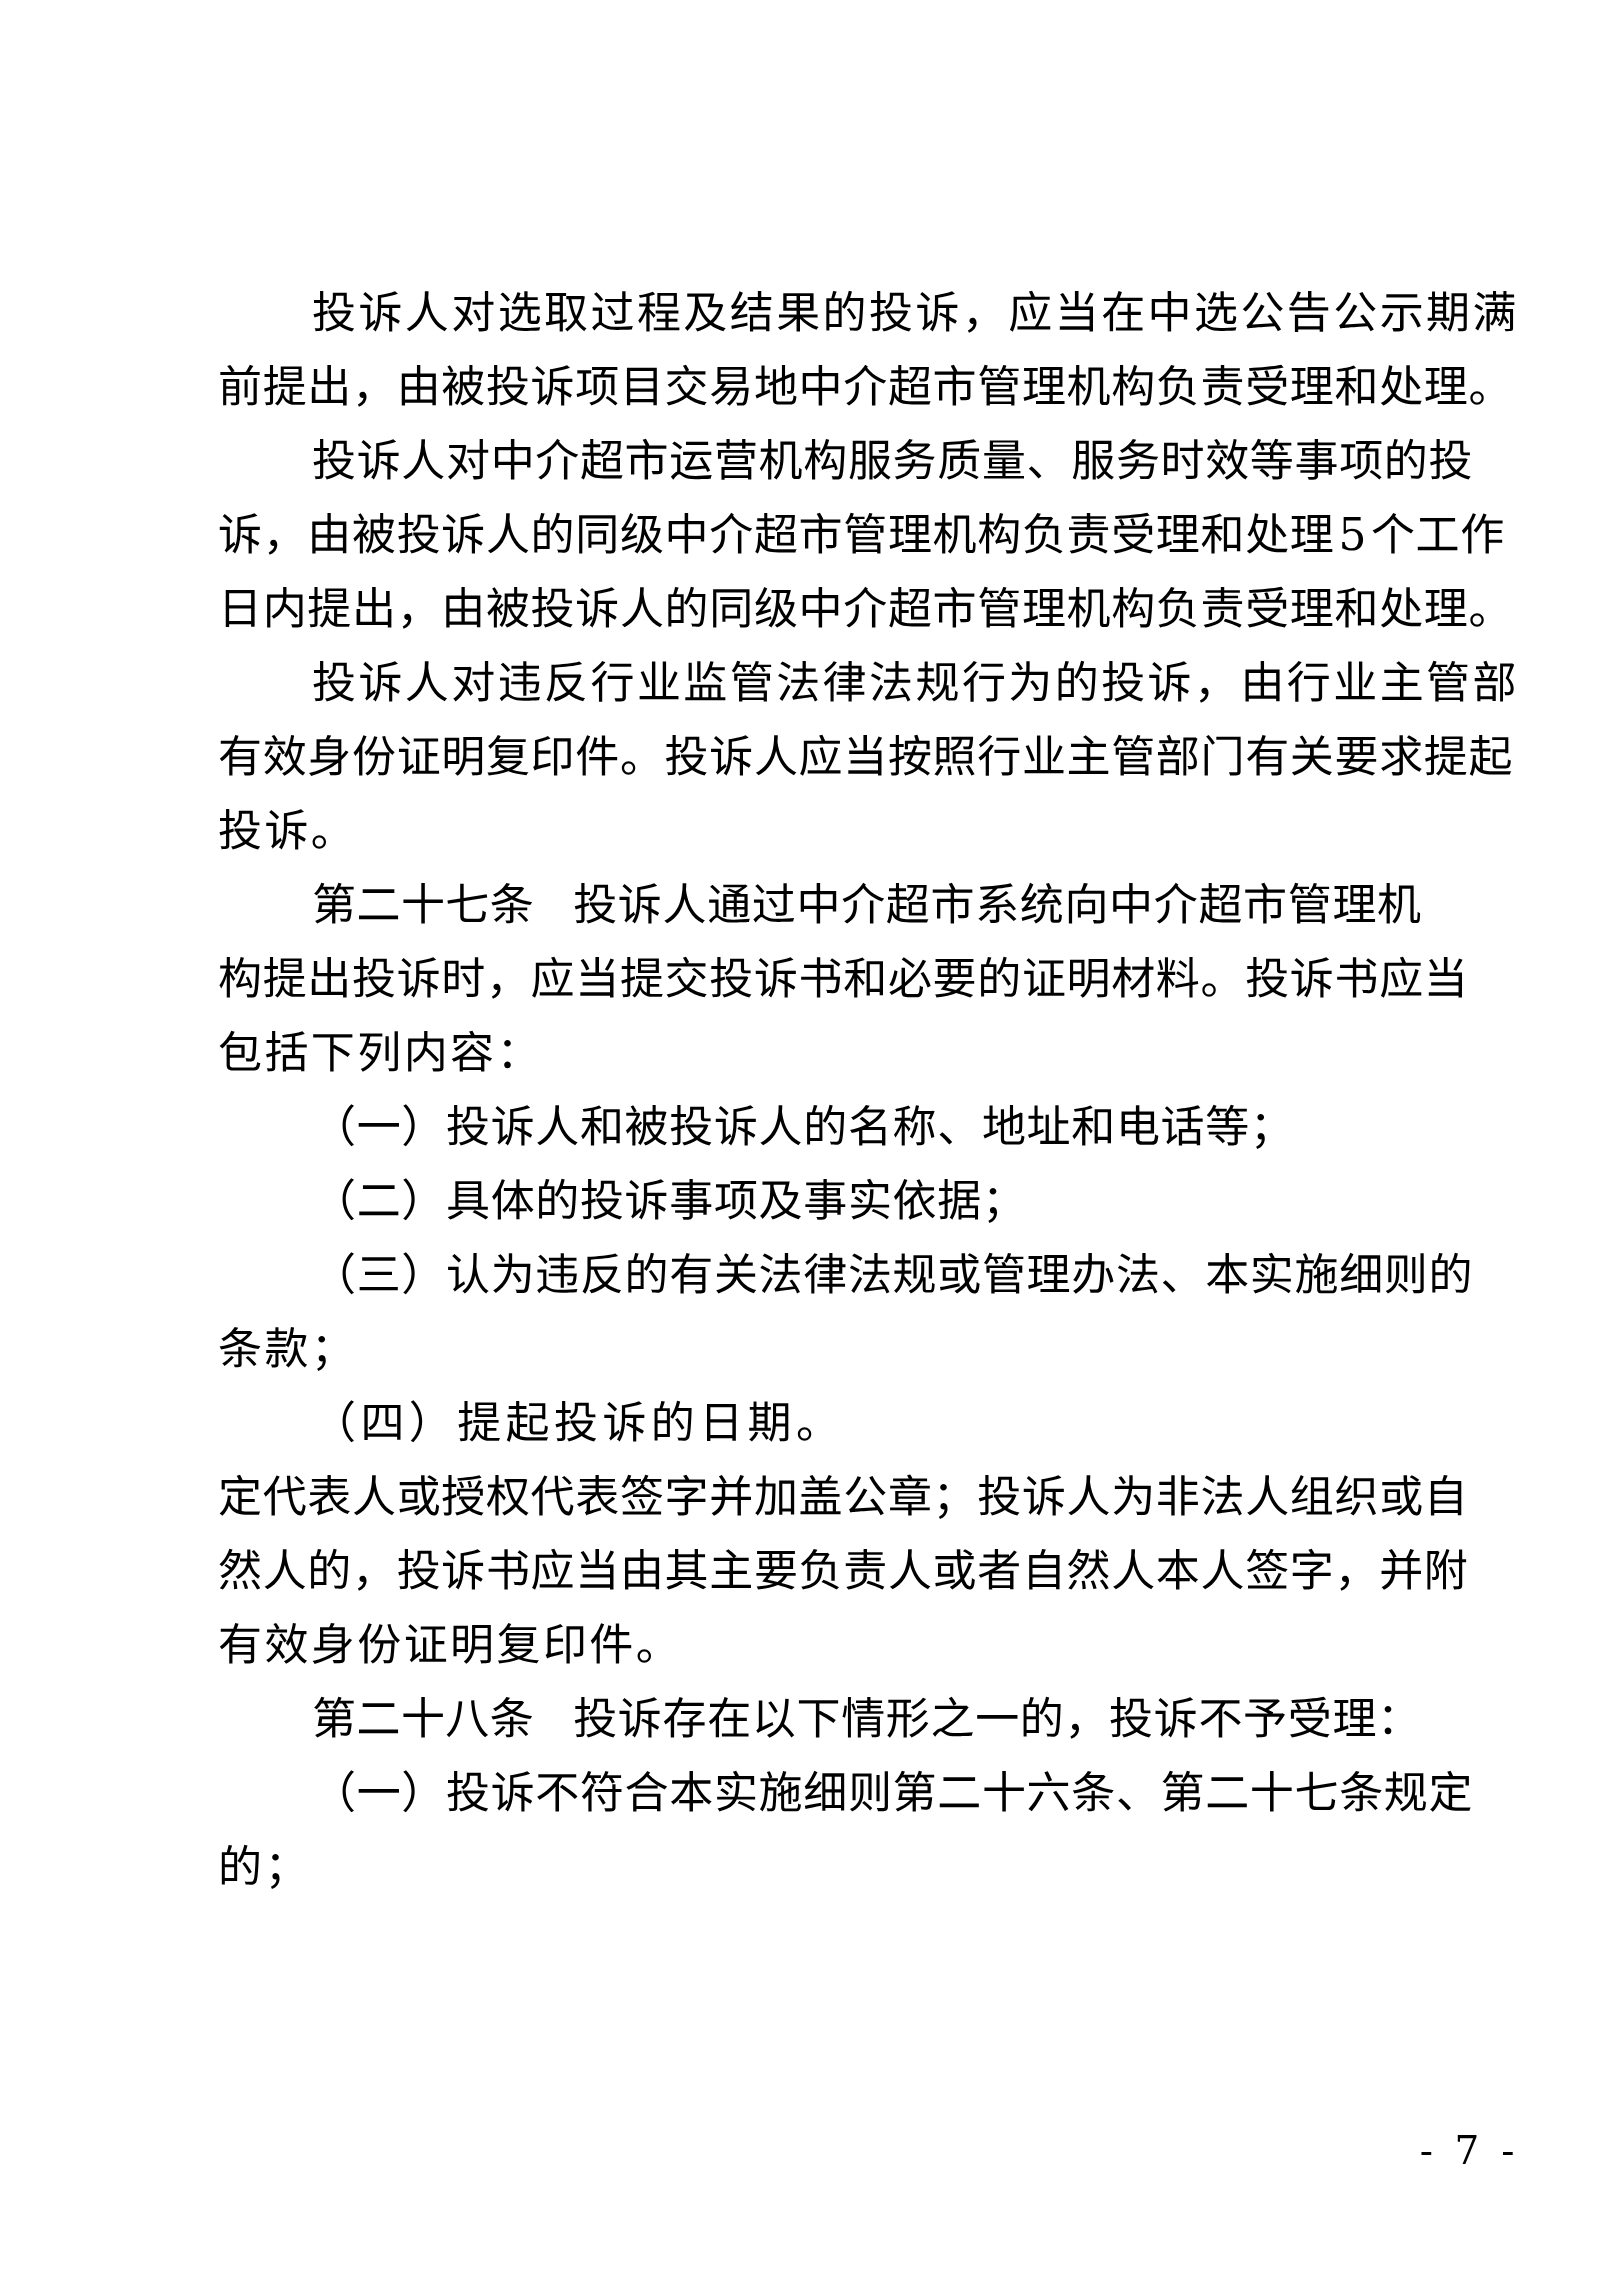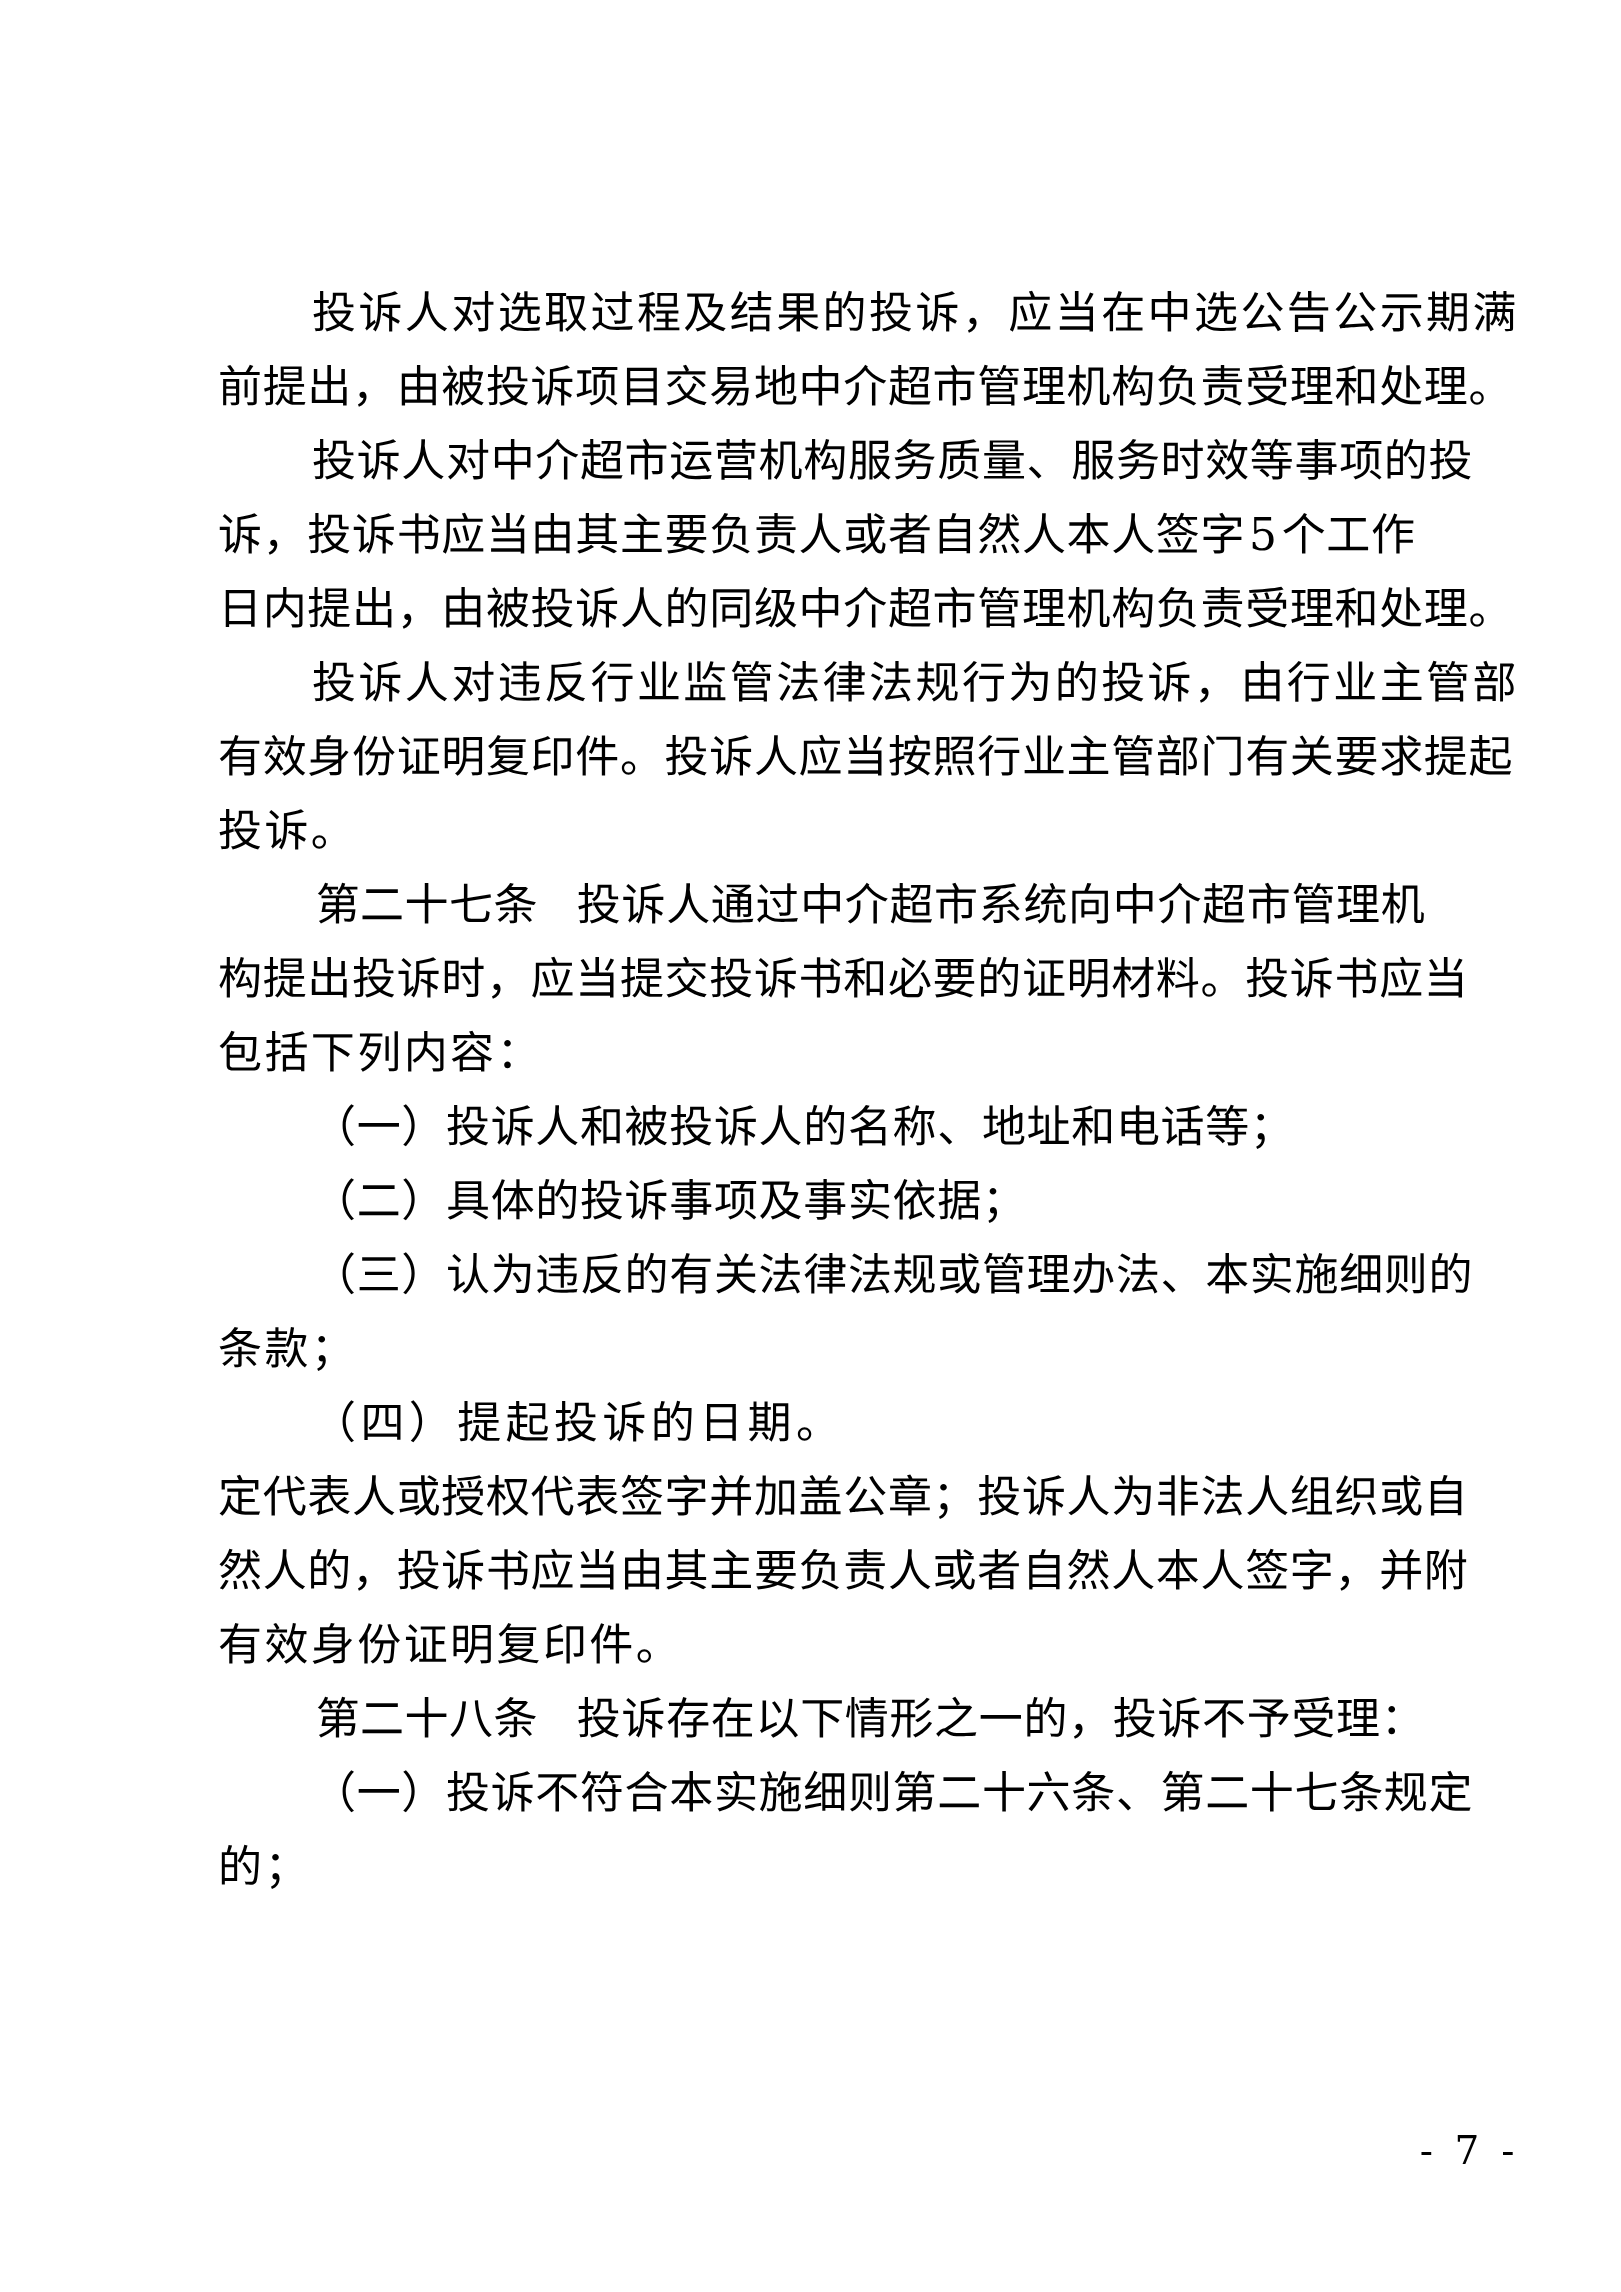--- a/index.html
+++ b/index.html
@@ -32,21 +32,21 @@
     height: 74px;
     line-height: 74px;
     font-size: 44px;
     letter-spacing: 0.055em;
     white-space: pre;
     font-family: "DejaVu Serif", "Liberation Serif", serif;
     font-weight: 400;
   }
 
   
-  .line.indent-2 { text-indent: 94px; text-align: center; }
+  .line.indent-2 { text-indent: 94px; }
   
   .line.indent-item { text-indent: 94px; }
 
   .line.tight { letter-spacing: 0.015em; }
   .line.loose { letter-spacing: 0.10em; }
 
   
   .article-no {
     font-weight: 400;
     font-family: "DejaVu Sans", "Liberation Sans", sans-serif;
@@ -76,21 +76,21 @@
 <div class="page">
 
   <div class="text-body">
 
     <div class="line indent-2"><span>投诉人对选取过程及结果的投诉，应当在中选公告公示期满</span></div>
 
     <div class="line tight"><span>前提出，由被投诉项目交易地中介超市管理机构负责受理和处理。</span></div>
 
     <div class="line indent-2 tight"><span>投诉人对中介超市运营机构服务质量、服务时效等事项的投</span></div>
 
-    <div class="line tight"><span>诉，投诉书应当由其主要负责人或者自然人本人签字</span><span class="latin">5</span><span>个工作</span></div>
+    <div class="line tight"><span>诉，由被投诉人的同级中介超市管理机构负责受理和处理</span><span class="latin">5</span><span>个工作</span></div>
 
     <div class="line tight"><span>日内提出，由被投诉人的同级中介超市管理机构负责受理和处理。</span></div>
 
     <div class="line indent-2"><span>投诉人对违反行业监管法律法规行为的投诉，由行业主管部</span></div>
 
     <div class="line tight"><span>有效身份证明复印件。投诉人应当按照行业主管部门有关要求提起</span></div>
 
     <div class="line"><span>投诉。</span></div>
 
     <div class="line indent-2 tight"><span class="article-no">第二十七条</span><span class="gap-sm"></span><span>投诉人通过中介超市系统向中介超市管理机</span></div>

